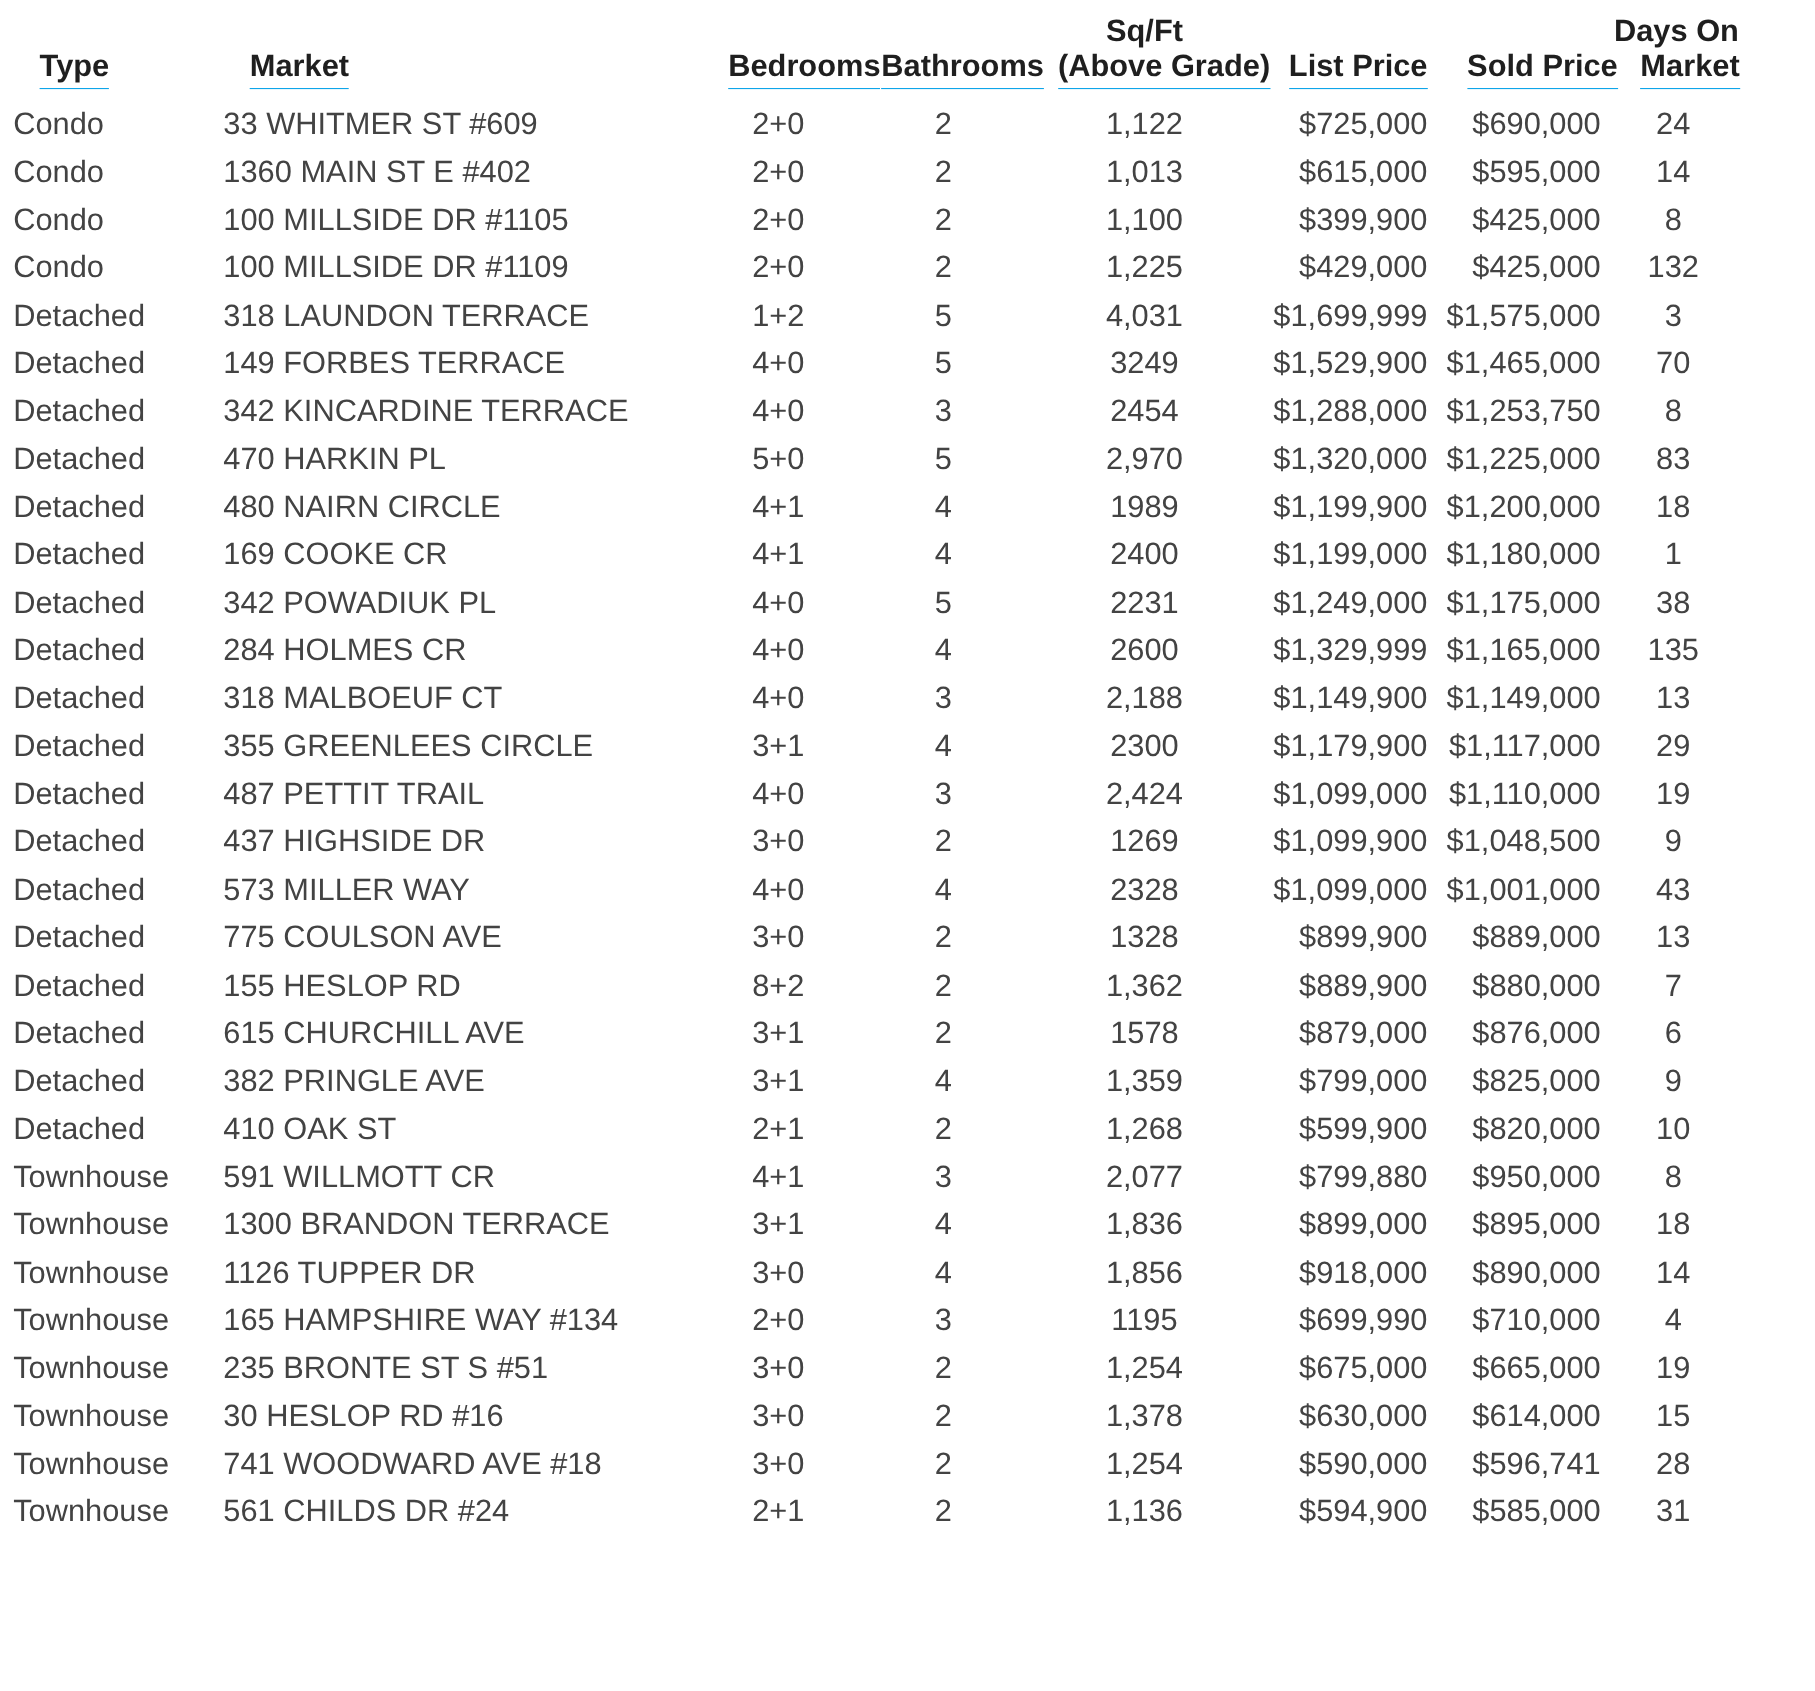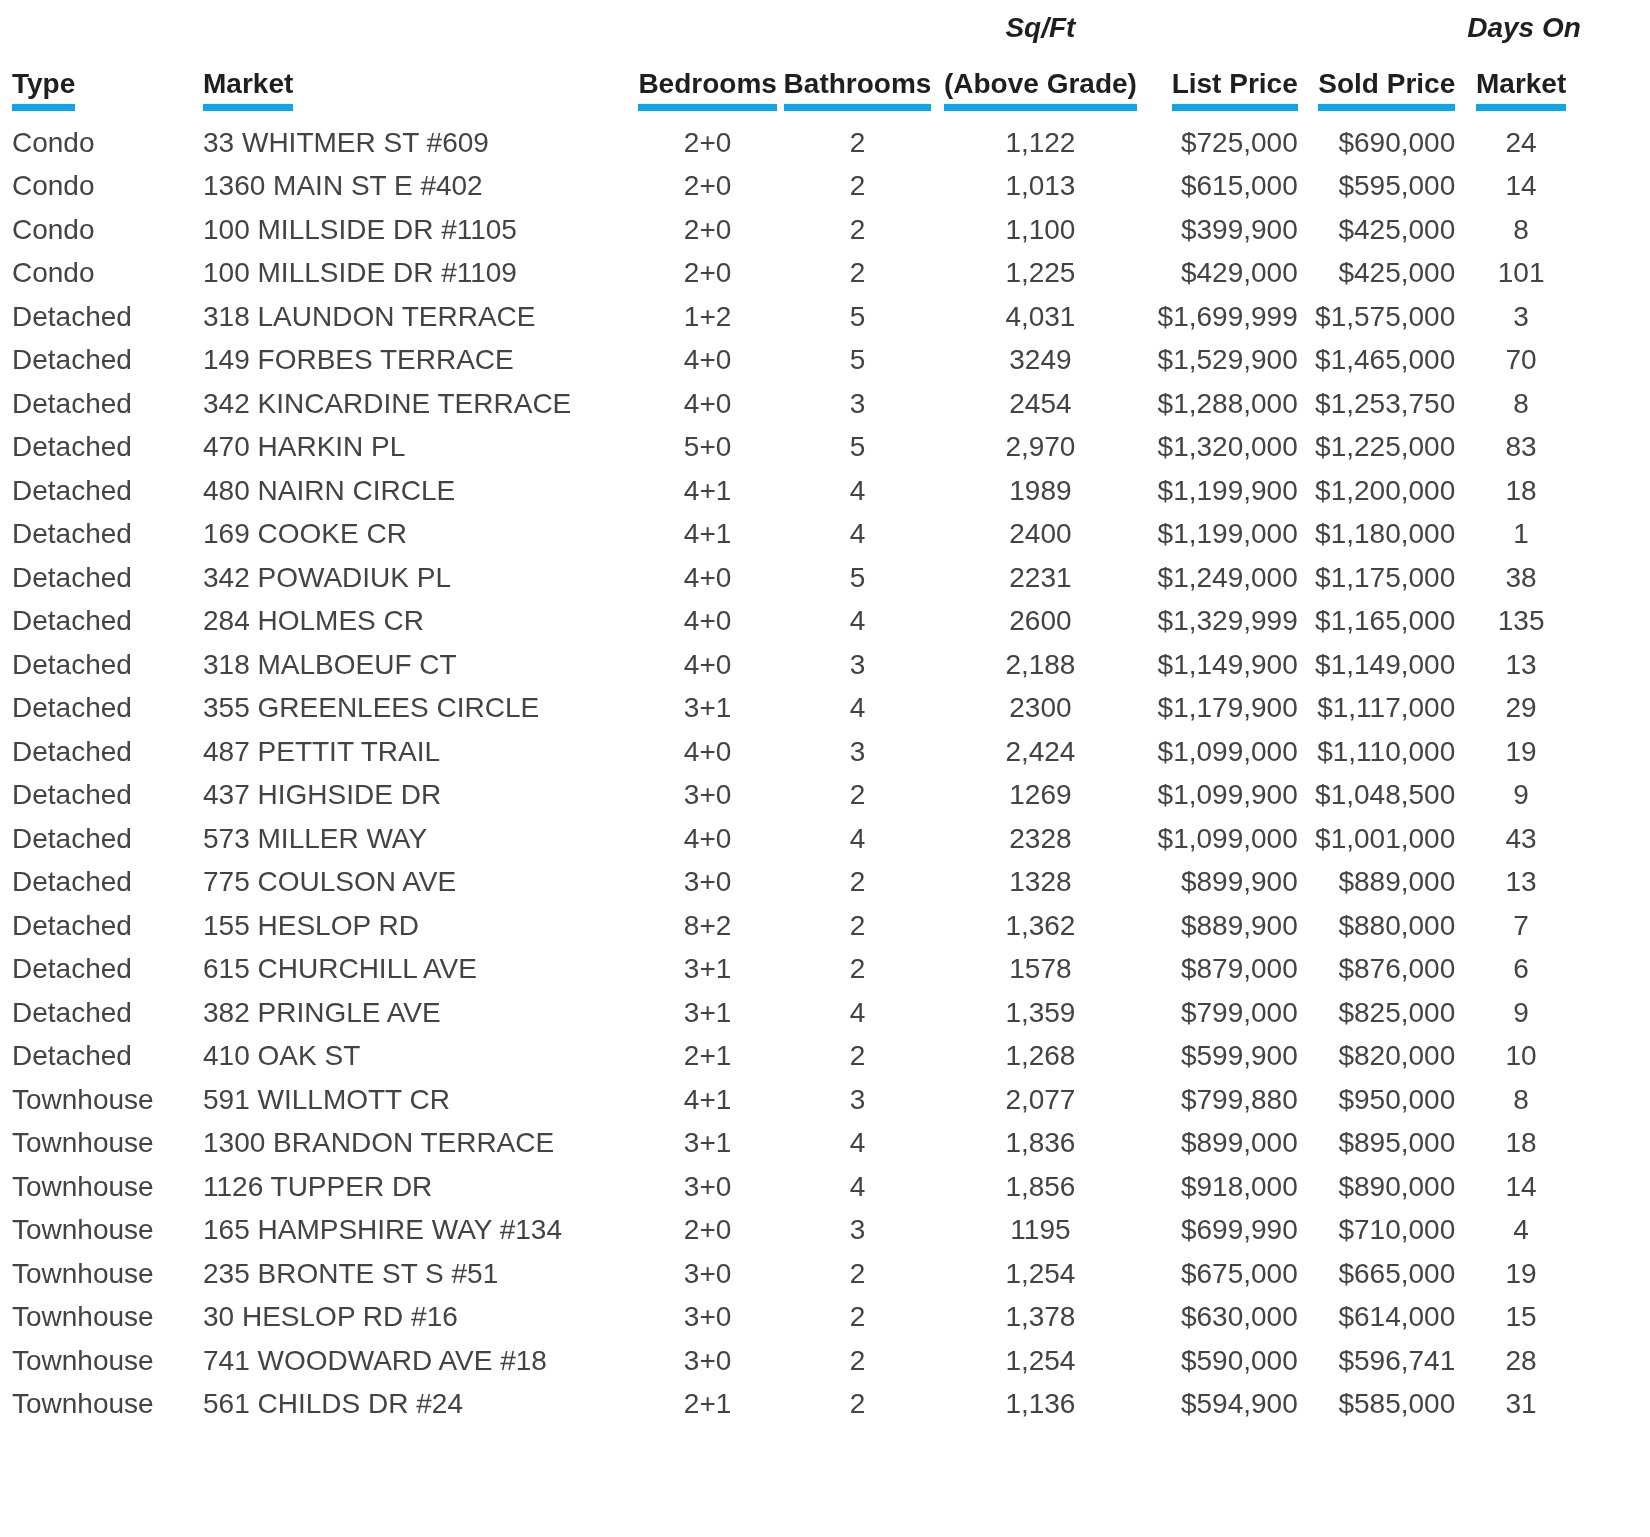--- a/index.html
+++ b/index.html
@@ -28,29 +28,29 @@
   thead th {
     vertical-align: bottom;
     padding: 0 0 10px 0;
     font-size: 28px;
     font-weight: bold;
     color: #1f1f1f;
     white-space: nowrap;
   }
   .hline1 {
     display: block;
-    margin-bottom: 24px;
+    margin-bottom: 0;
     line-height: 32px;
-    font-style: italic;
   }
   .hline2 {
     display: inline-block;
-    border-bottom: 7px solid #0ea5e9;
+    border-bottom: 1px solid #0ea5e9;
     padding-bottom: 4px;
     line-height: 32px;
+    margin-left: 24px;
   }
   tbody td {
     height: 43.5px;
     padding: 0;
     font-size: 28px;
     font-weight: 400;
     color: #434343;
     white-space: nowrap;
     overflow: hidden;
   }
@@ -135,21 +135,21 @@
         <td class="al-center">8</td>
       </tr>
       <tr>
         <td class="al-left">Condo</td>
         <td class="al-left">100 MILLSIDE DR #1109</td>
         <td class="al-center">2+0</td>
         <td class="al-center">2</td>
         <td class="al-center">1,225</td>
         <td class="al-right">$429,000</td>
         <td class="al-right">$425,000</td>
-        <td class="al-center">101</td>
+        <td class="al-center">132</td>
       </tr>
       <tr>
         <td class="al-left">Detached</td>
         <td class="al-left">318 LAUNDON TERRACE</td>
         <td class="al-center">1+2</td>
         <td class="al-center">5</td>
         <td class="al-center">4,031</td>
         <td class="al-right">$1,699,999</td>
         <td class="al-right">$1,575,000</td>
         <td class="al-center">3</td>

